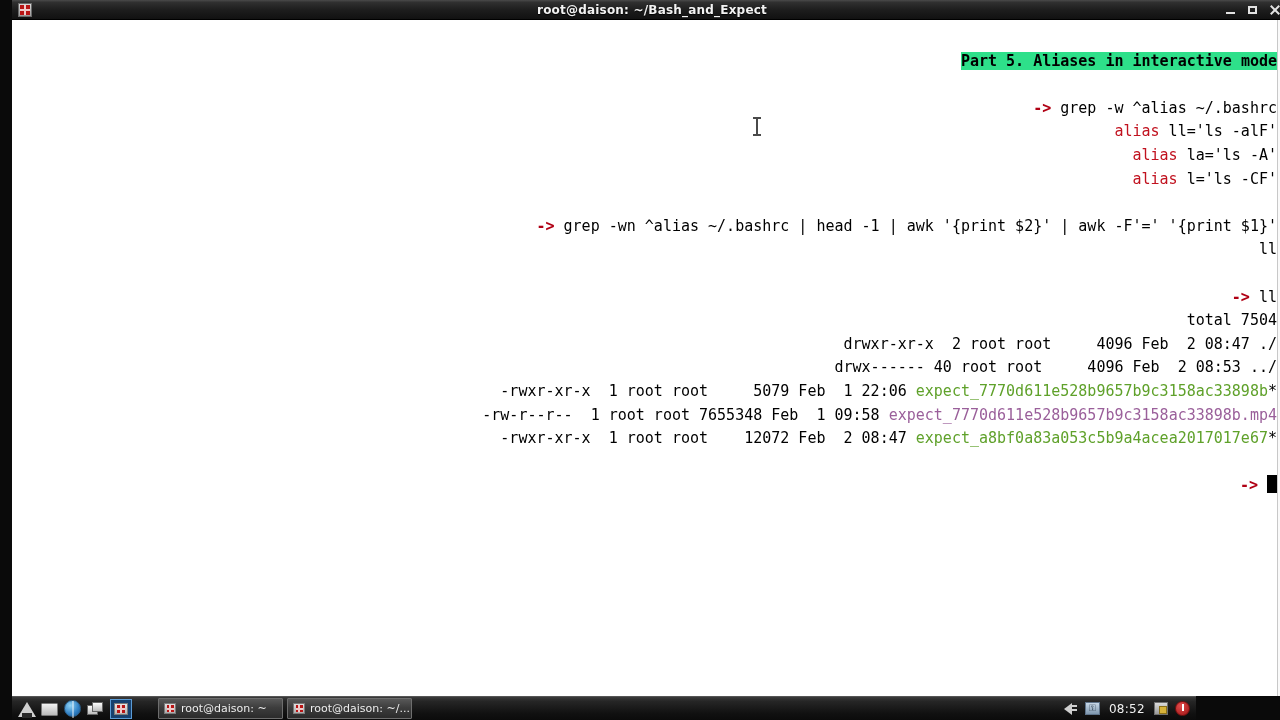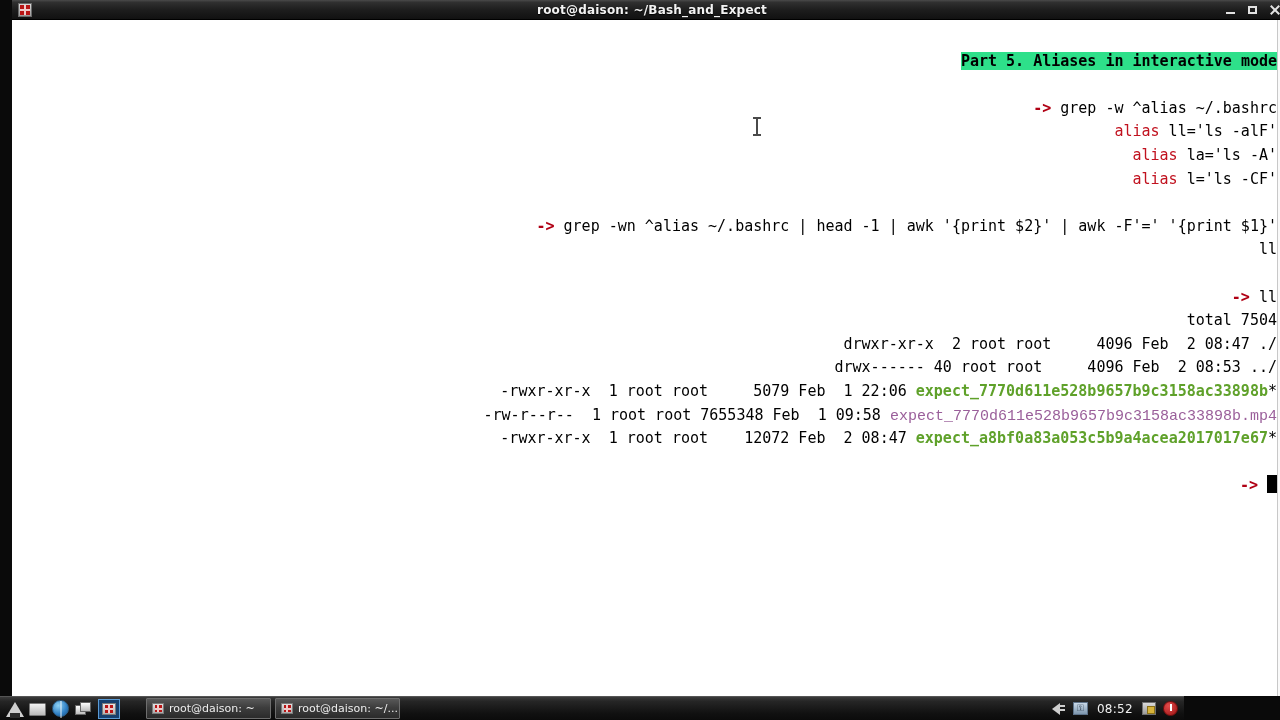--- a/index.html
+++ b/index.html
@@ -66,22 +66,22 @@
     font-size:15px; line-height:23.6px;
     padding:6px 0 0 2px;
     overflow:hidden;
     white-space:pre;
   }
   .line { height:23.6px; white-space:pre; }
   .blank { height:23.6px; }
   .hl { background:#2ee08a; color:#000; font-weight:bold; }
   .prompt { color:#b00014; font-weight:bold; }
   .red { color:#c1121f; font-weight:normal; }
-  .green { color:#5fa12a;font-weight:bold; }
-  .magenta { color:#9a5f9a;font-family:Liberation Mono, monospace; }
+  .green { color:#5fa12a; }
+  .magenta { color:#9a5f9a; }
   .cursor {
     display:inline-block; width:10px; height:18px;
     background:#000; vertical-align:-3px;
   }
 
   
   .scrollbar {
     flex:0 0 15px; width:15px; background:#fafafa;
     border-left:1px solid #c8c8c8; position:relative;
   }
@@ -98,21 +98,21 @@
   }
   .ibeam:before, .ibeam:after {
     content:""; position:absolute; left:0; width:8px; height:2px; background:#4a4a4a;
   }
   .ibeam:before { top:0; }
   .ibeam:after { bottom:0; }
   .ibeam span { position:absolute; left:3px; top:0; width:2px; height:19px; background:#4a4a4a; }
 
   
   .taskbar {
-    position:absolute; left:0; bottom:0; width:1184px; height:24px;
+    position:absolute; left:12px; bottom:0; width:1184px; height:24px;
     background:linear-gradient(to bottom,#3b3b3b 0%,#262626 18%,#111111 70%,#0b0b0b 100%);
     border-top:1px solid #555;
     display:flex; align-items:center; padding:8px 2px;
   }
   .launchers { display:flex; align-items:center; gap:5px; padding:0 4px; }
   .launch { width:18px; height:18px; position:relative; cursor:pointer; }
 
   .ic-arch { width:0; height:0; border-left:9px solid transparent; border-right:9px solid transparent; border-bottom:15px solid #cfcfcf; margin-top:2px; }
   .ic-arch:after { content:""; position:absolute; left:4px; bottom:0; width:10px; height:5px; background:#2a2a2a; }
 

